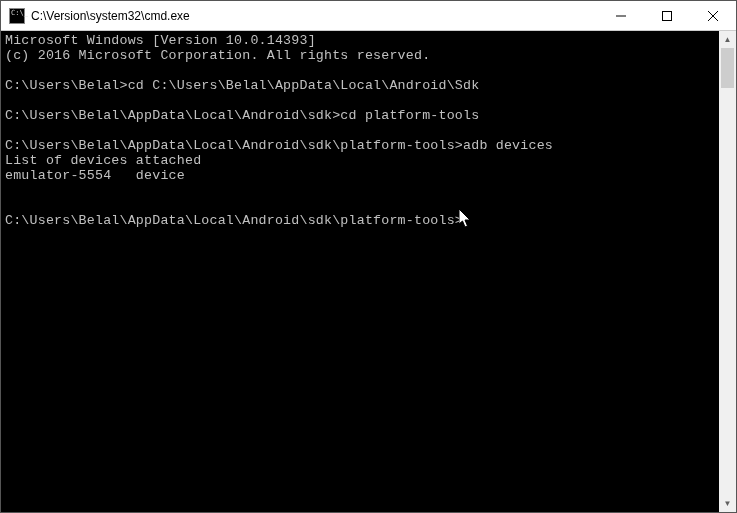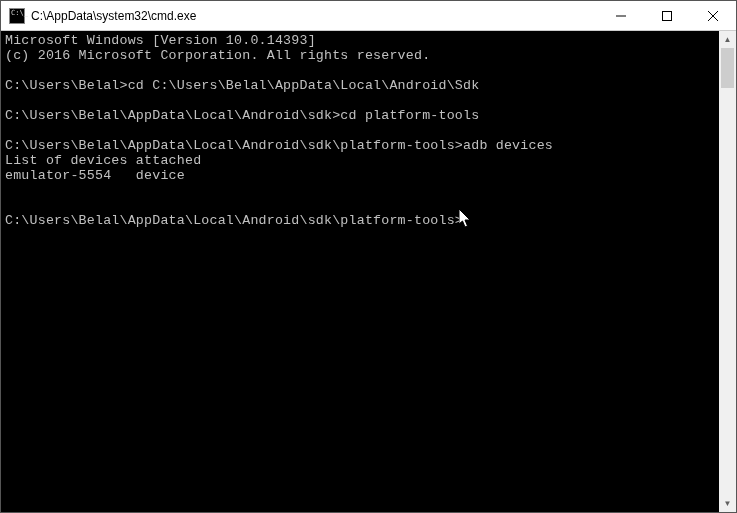--- a/index.html
+++ b/index.html
@@ -122,21 +122,21 @@
       top: 178px;
       pointer-events: none;
       z-index: 10;
     }
   </style>
 </head>
 <body>
 
 <div class="titlebar">
   <span class="titlebar-icon"></span>
-  <span class="titlebar-text">C:\AppData\system32\cmd.exe</span>
+  <span class="titlebar-text">C:\Version\system32\cmd.exe</span>
   <div class="titlebar-controls">
     <div class="titlebar-btn">
       <svg viewBox="0 0 10 10">
           <line x1="0" y1="5" x2="10" y2="5" stroke="currentColor" stroke-width="1"></line>
         </svg>
     </div>
     <div class="titlebar-btn">
       <svg viewBox="0 0 10 10">
           <rect x="0.5" y="0.5" width="9" height="9" fill="none" stroke="currentColor" stroke-width="1"></rect>
         </svg>

